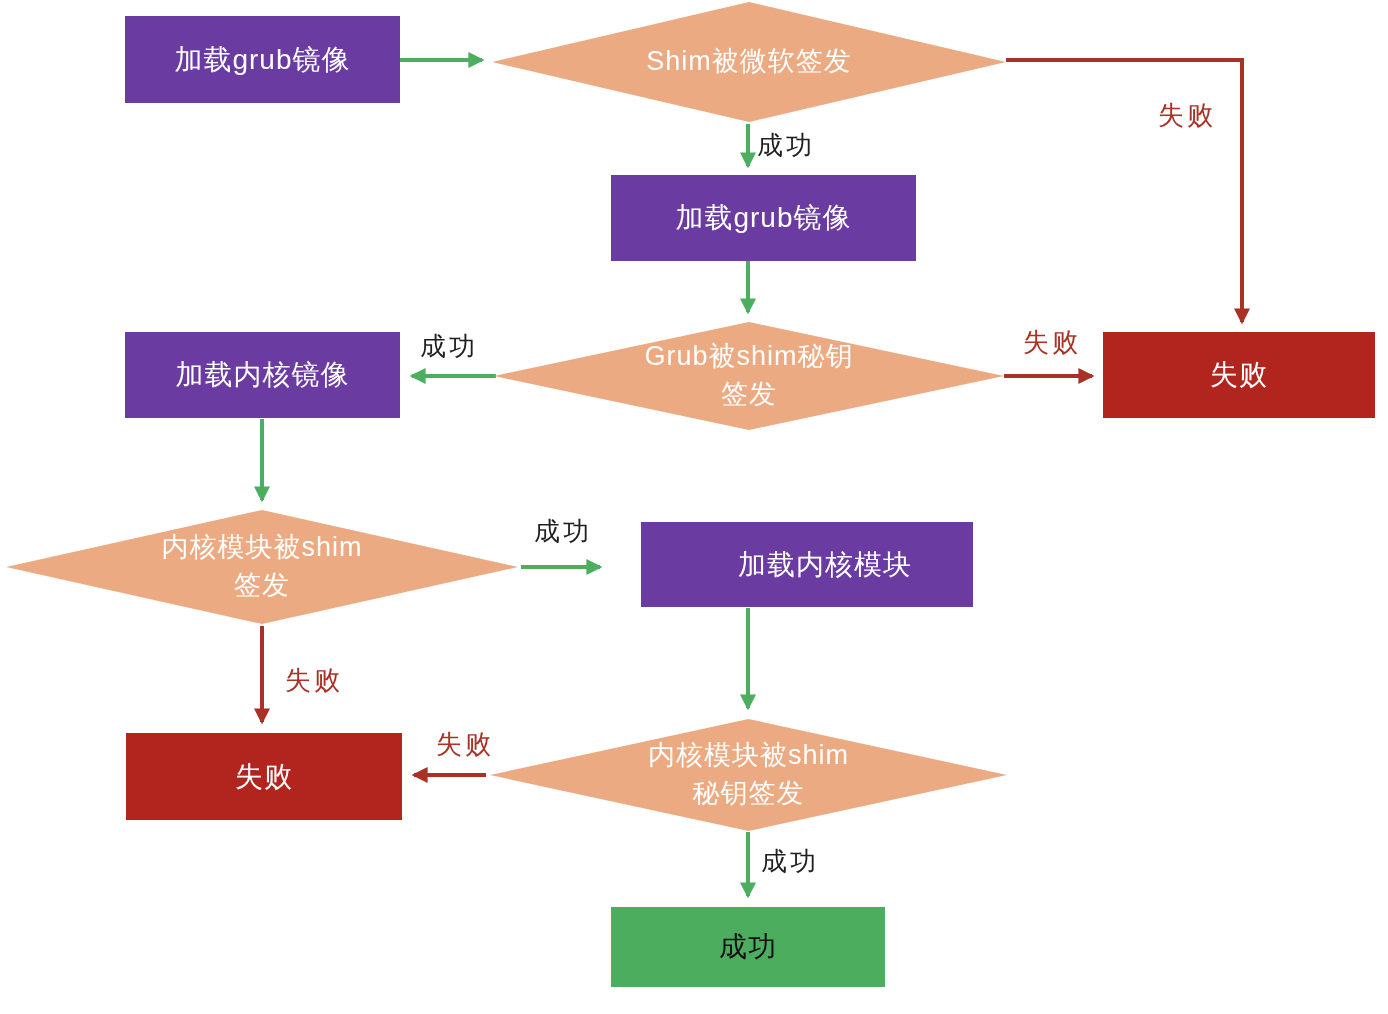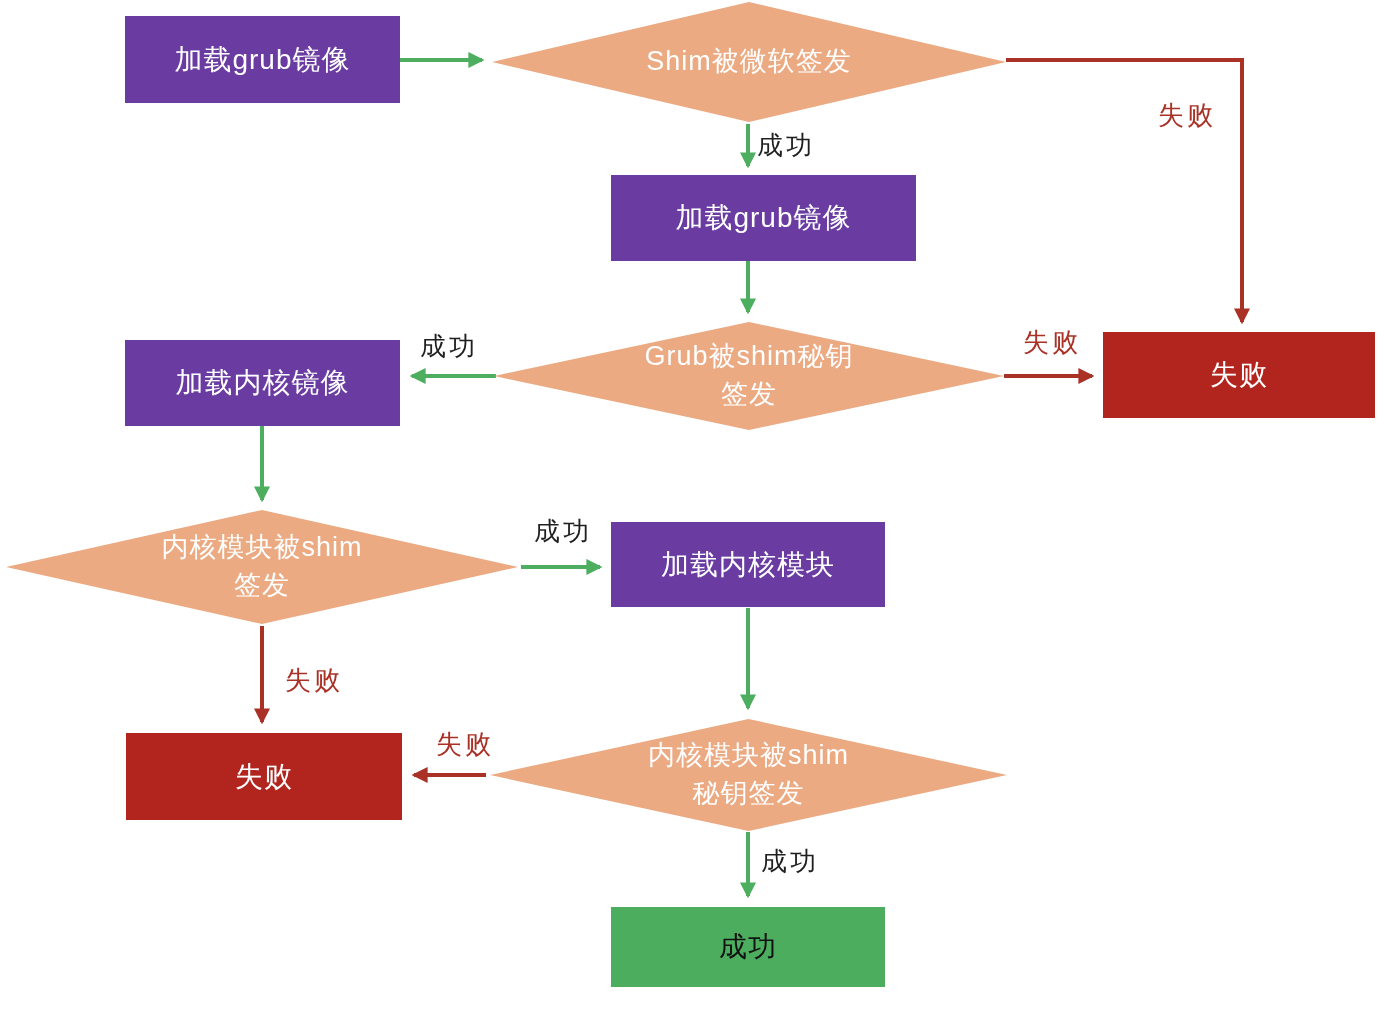--- a/index.html
+++ b/index.html
@@ -90,28 +90,28 @@
 
   <div class="node process" style="left:125px;top:16px;width:275px;height:87px;">加载grub镜像</div>
 
   <div class="node diamond" style="left:492px;top:2px;width:514px;height:120px;">Shim被微软签发</div>
 
   <div class="node process" style="left:611px;top:175px;width:305px;height:86px;">加载grub镜像</div>
 
   <div class="node diamond" style="left:494px;top:322px;width:510px;height:108px;">Grub被shim秘钥
 签发</div>
 
-  <div class="node process" style="left:125px;top:340px;width:275px;height:86px;text-align:right;">加载内核镜像</div>
+  <div class="node process" style="left:125px;top:332px;width:275px;height:86px;text-align:right;">加载内核镜像</div>
 
   <div class="node failbox" style="left:1103px;top:332px;width:272px;height:86px;">失败</div>
 
   <div class="node diamond" style="left:6px;top:510px;width:512px;height:114px;">内核模块被shim
 签发</div>
 
-  <div class="node process" style="left:611px;top:522px;width:274px;height:85px;">加载内核模块</div>
+  <div class="node process" style="left:641px;top:522px;width:296px;height:85px;padding-left:36px;">加载内核模块</div>
 
   <div class="node failbox" style="left:126px;top:733px;width:276px;height:87px;">失败</div>
 
   <div class="node diamond" style="left:490px;top:719px;width:517px;height:112px;">内核模块被shim
 秘钥签发</div>
 
   <div class="node successbox" style="left:611px;top:907px;width:274px;height:80px;">成功</div>
 
   <div class="lbl fail" style="left:1158px;top:98px;">失败</div>
   <div class="lbl ok" style="left:757px;top:128px;">成功</div>

